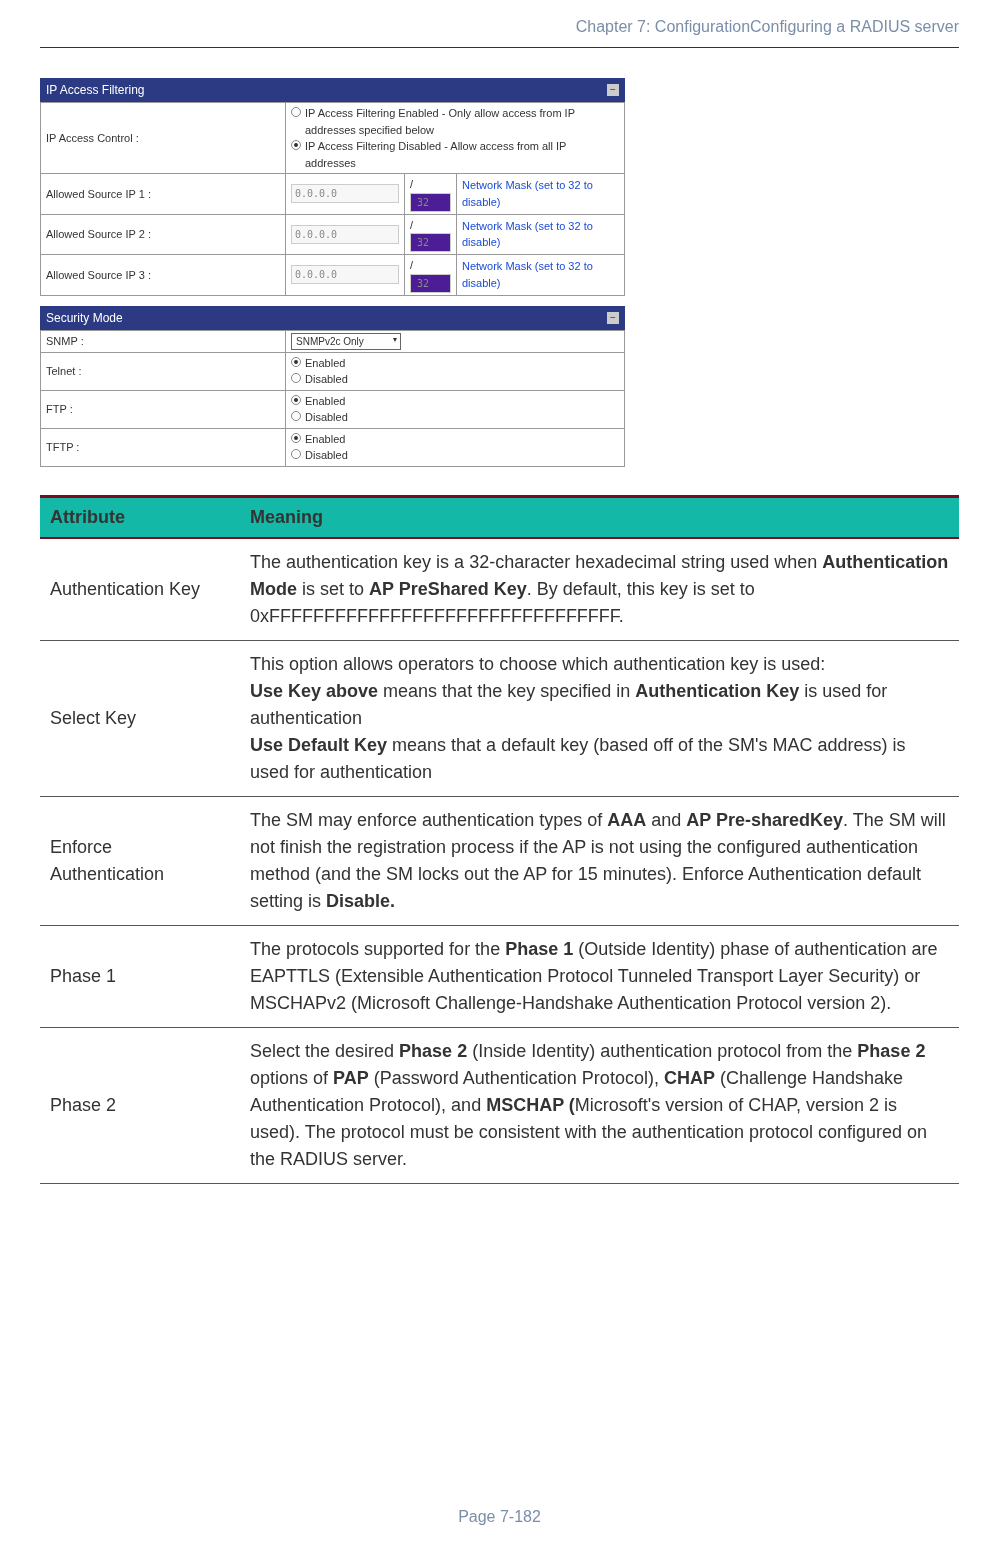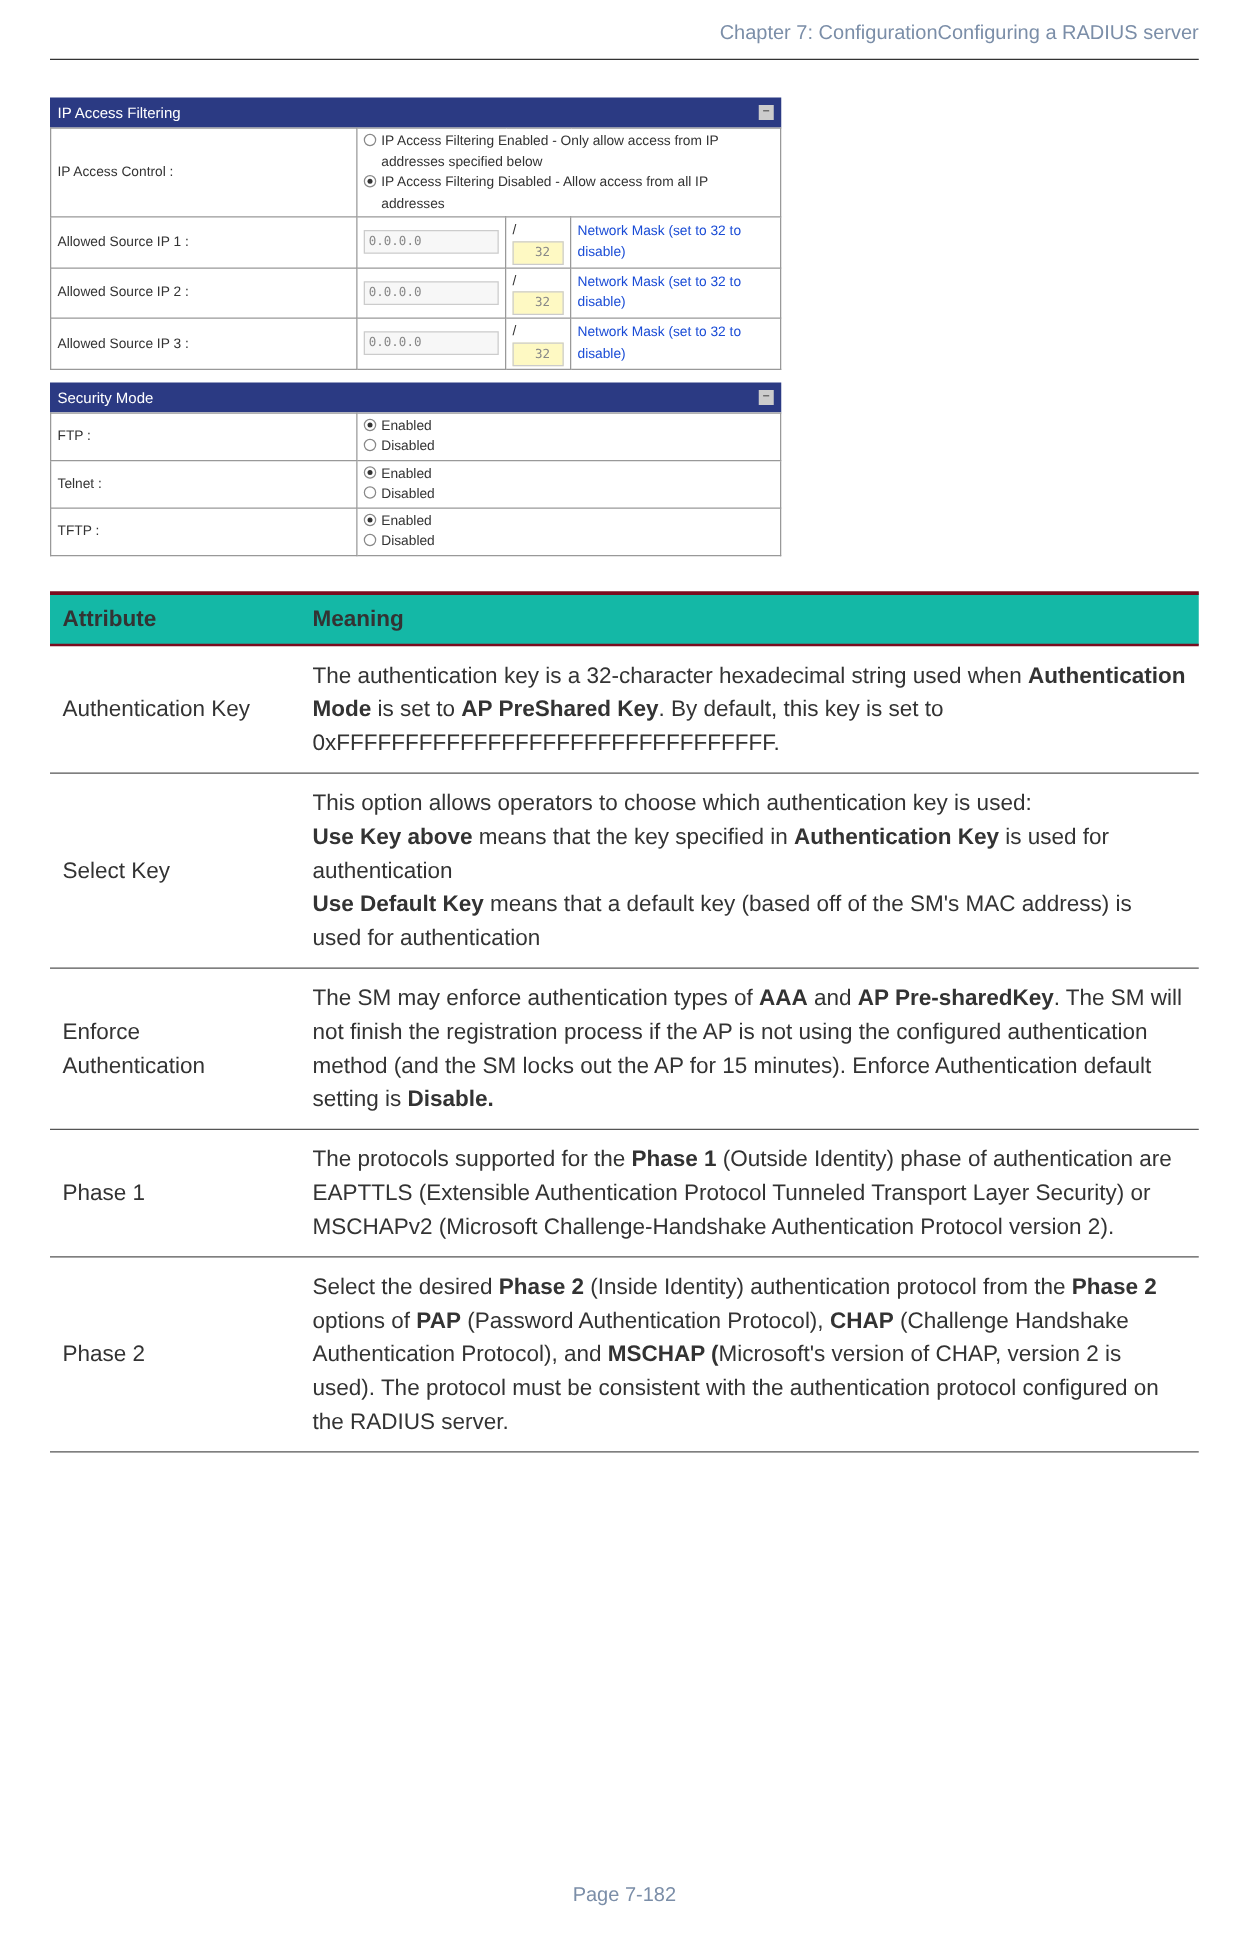--- a/index.html
+++ b/index.html
@@ -94,22 +94,22 @@
       background: #f7f7f7;
       padding: 1px 3px;
       display: inline-block;
       border: 1px solid #ccc;
       color: #888;
       font-size: 10px;
       width: 108px;
     }
     .mask-input {
       font-family: monospace;
-      background: #fef9c3;
-      padding: 1px 17px;
+      background: #4c1d95;
+      padding: 1px 6px;
       display: inline-block;
       border: 1px solid #ccc;
       color: #888;
       font-size: 10px;
       width: 41px;
     }
     .net-desc { color: #1a4cd6; margin-top: 48px; }
     .sel {
       border: 1px solid #666;
       padding: 0 14px 0 4px;
@@ -210,34 +210,38 @@
 
     <div style="height:10px"></div>
 
     <div class="panel-head">
       <span>Security Mode</span>
       <span class="minus">−</span>
     </div>
     <table class="cfg-table">
       <tbody>
       <tr>
-        <td class="label">FTP :</td>
+        <td class="label">SNMP :</td>
+        <td><span class="sel" style="width:110px">SNMPv2c Only</span></td>
+      </tr>
+      <tr>
+        <td class="label">Telnet :</td>
         <td>
           <div class="radio-row">
                 <span class="radio-dot selected"></span>
                 <span>Enabled</span>
               </div>
           <div class="radio-row">
                 <span class="radio-dot"></span>
                 <span>Disabled</span>
               </div>
         </td>
       </tr>
       <tr>
-        <td class="label">Telnet :</td>
+        <td class="label">FTP :</td>
         <td>
           <div class="radio-row">
                 <span class="radio-dot selected"></span>
                 <span>Enabled</span>
               </div>
           <div class="radio-row">
                 <span class="radio-dot"></span>
                 <span>Disabled</span>
               </div>
         </td>

